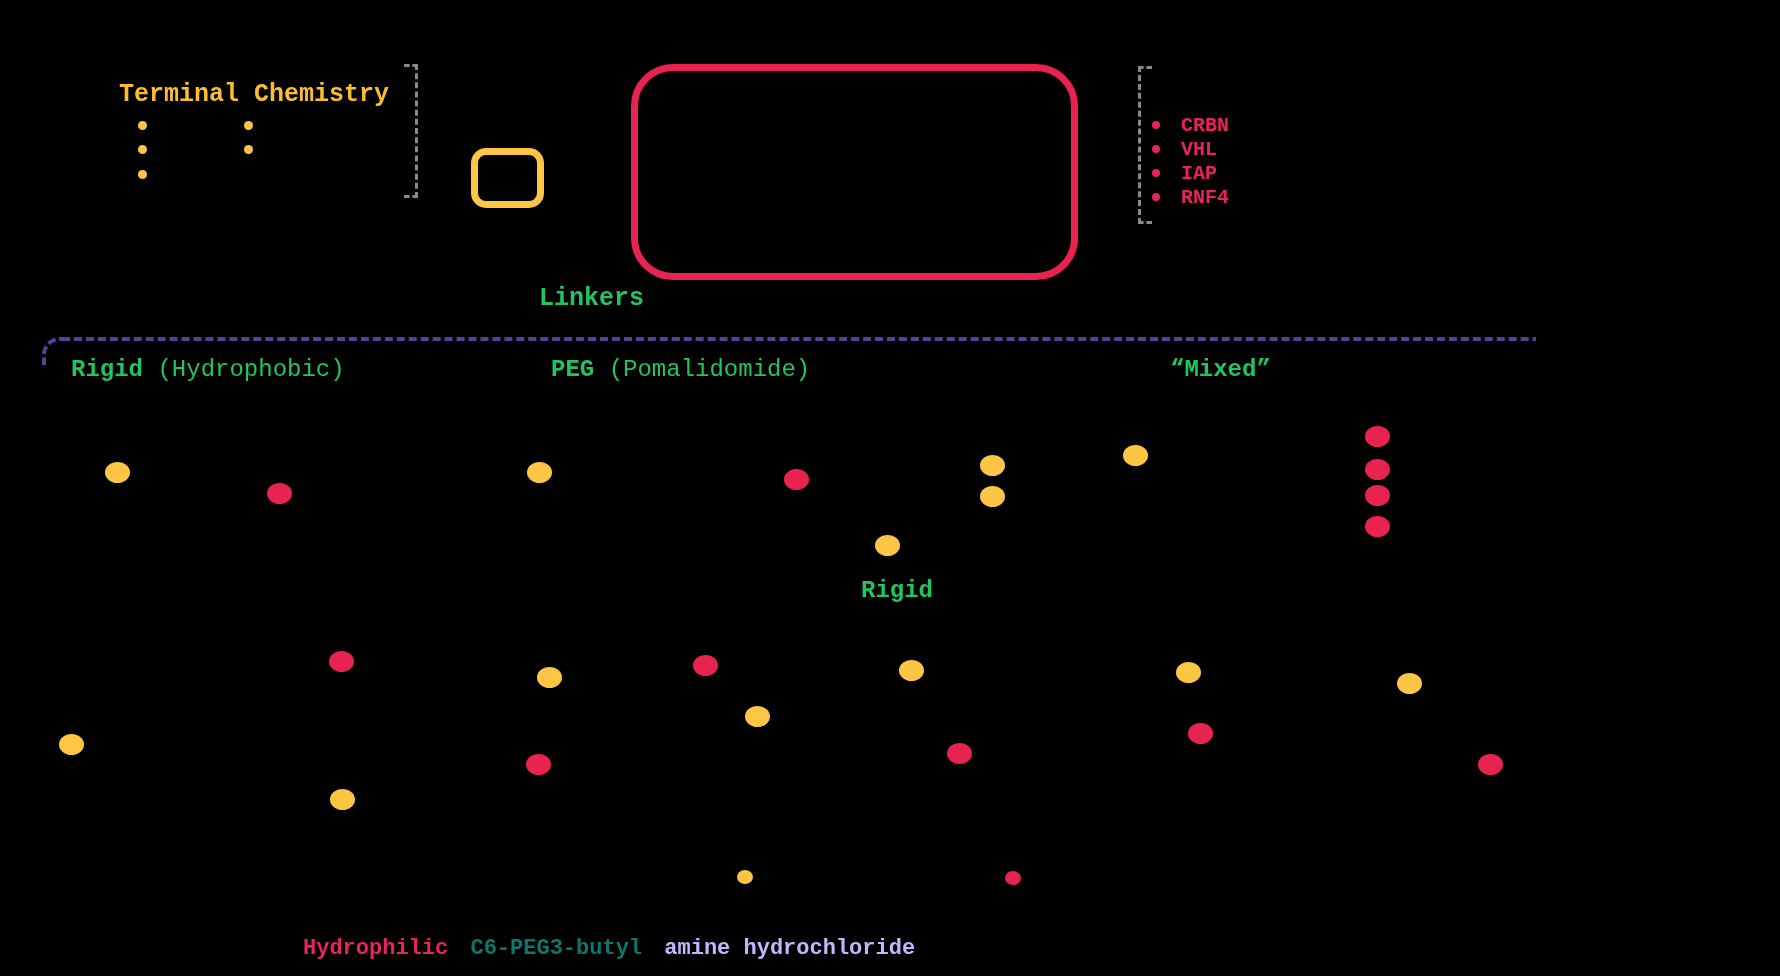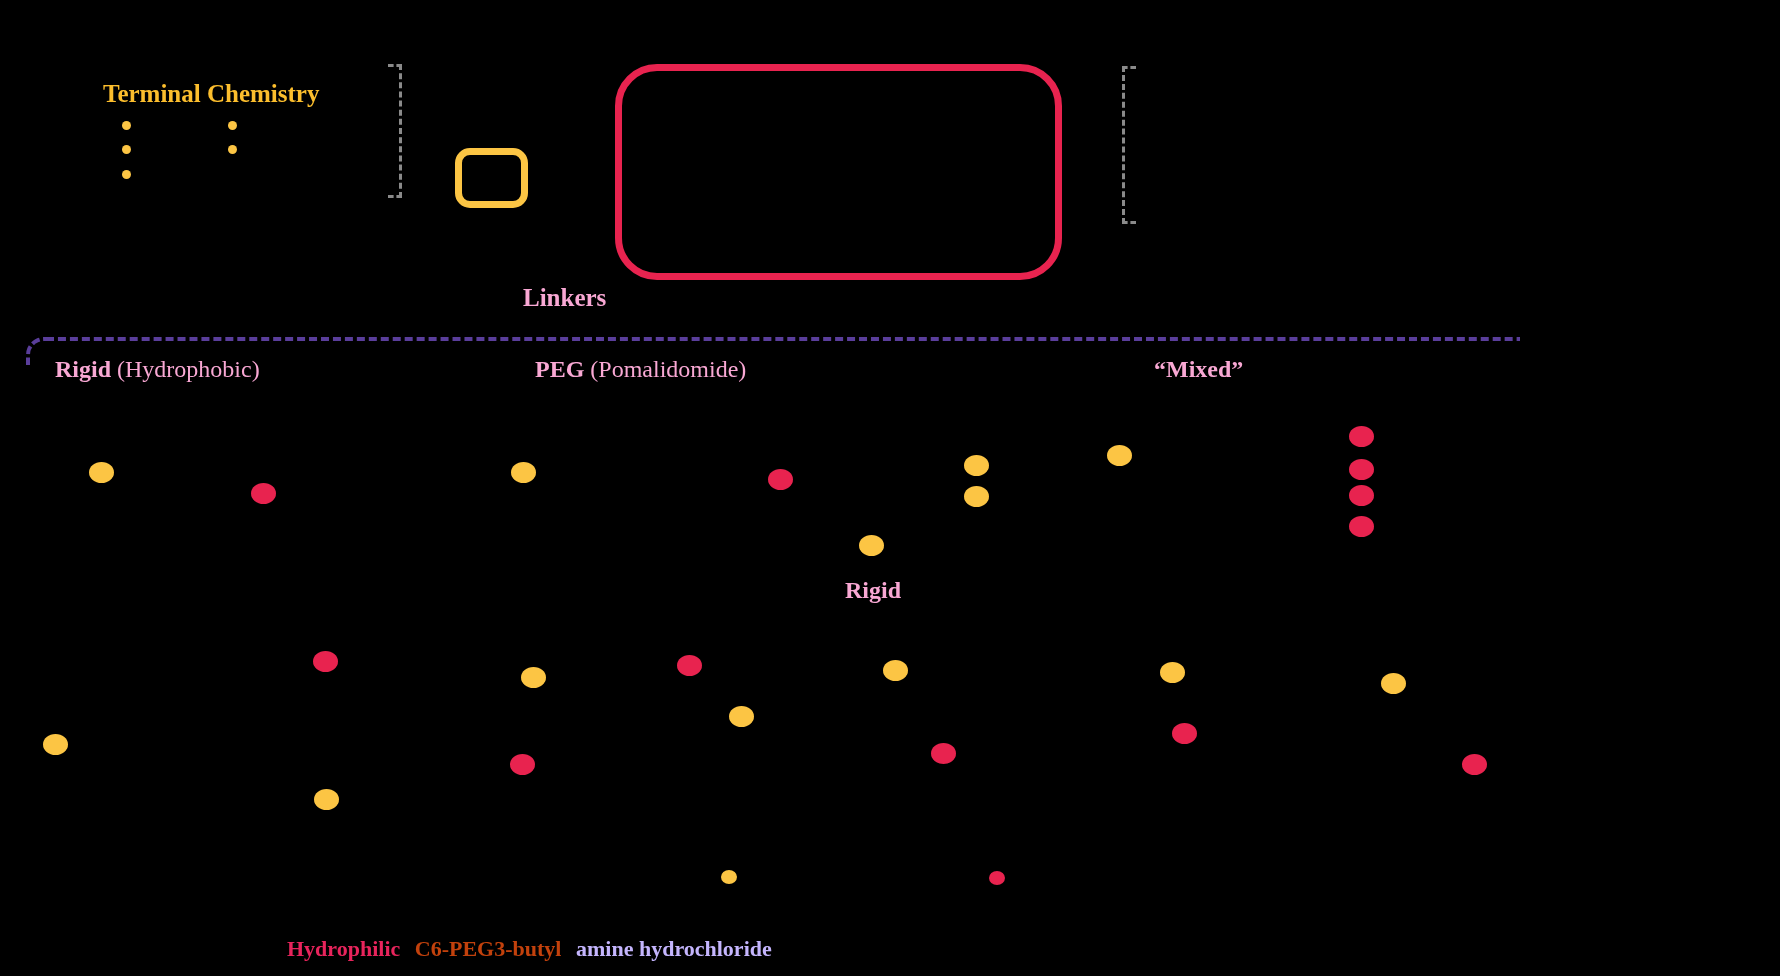--- a/index.html
+++ b/index.html
@@ -1,24 +1,25 @@
 <!DOCTYPE html>
 <html><head>
 <meta charset="utf-8">
 <style>
   html,body{margin:0;padding:0;background:#000;}
   .canvas{
     position:relative;width:1520px;height:976px;background:#000;overflow:hidden;
-    font-family:Liberation Serif, serif;
+    font-family:Liberation Mono, monospace;
+    margin-left:16px;
   }
   .abs{position:absolute;}
   
   .yellow-text{color:#FCBE2D;}
   .red-text{color:#E8245C;}
-  .purple-text{color:#f9a8d4;}
+  .purple-text{color:#22c55e;}
   
   .tc-title{left:103px;top:80px;font-size:25px;font-weight:bold;}
   .e3-title{left:1142px;top:72px;font-size:25px;font-weight:bold;}
   
   .tl-bullet{width:9px;height:9px;border-radius:50%;background:#FCC544;}
   
   .e3-list{left:1136px;top:113px;list-style:none;margin:0;padding:0;}
   .e3-list li{display:flex;align-items:center;height:24px;font-size:20px;font-weight:bold;color:#E8245C;}
   .e3-list li::before{content:"";width:8px;height:8px;border-radius:50%;background:#E8245C;margin-right:21px;flex:0 0 auto;}
   
@@ -41,21 +42,21 @@
   .section-label .bold{font-weight:bold;}
   .section-alkyl{left:55px;}
   .section-peg{left:535px;}
   .section-mixed{left:1154px;font-weight:bold;}
   .rigid-label{left:845px;top:577px;font-size:24px;font-weight:bold;text-align:center;}
   
   .caption{left:287px;top:936px;font-size:22px;font-weight:bold;white-space:nowrap;}
   .caption span{margin-right:9px;}
   .caption span:last-child{margin-right:0;}
   .cap-red{color:#E8245C;}
-  .cap-purple{color:#c2410c;}
+  .cap-purple{color:#0f766e;}
   .cap-yellow{color:#c4b5fd;}
   
   .dot{position:absolute;width:25px;height:21px;border-radius:50%;}
   .dot.small{width:16px;height:14px;}
 </style>
 </head>
 <body>
 
 <div class="canvas">
 
@@ -64,20 +65,26 @@
   <div class="abs tl-bullet" style="left:122px;top:145px;"></div>
   <div class="abs tl-bullet" style="left:122px;top:170px;"></div>
   <div class="abs tl-bullet" style="left:228px;top:121px;"></div>
   <div class="abs tl-bullet" style="left:228px;top:145px;"></div>
   <div class="abs bracket-right"></div>
 
   <div class="abs yellow-box"></div>
   <div class="abs red-box"></div>
 
   <div class="abs bracket-left"></div>
+  <ul class="abs e3-list">
+    <li>CRBN</li>
+    <li>VHL</li>
+    <li>IAP</li>
+    <li>RNF4</li>
+  </ul>
 
   <div class="abs linkers-label purple-text">Linkers</div>
   <div class="abs brace-end-left"></div>
   <div class="abs brace-line"></div>
   <div class="abs brace-end-right"></div>
 
   <div class="abs section-label section-alkyl purple-text">
     <span class="bold">Rigid</span>
     <span>(Hydrophobic)</span>
   </div>

